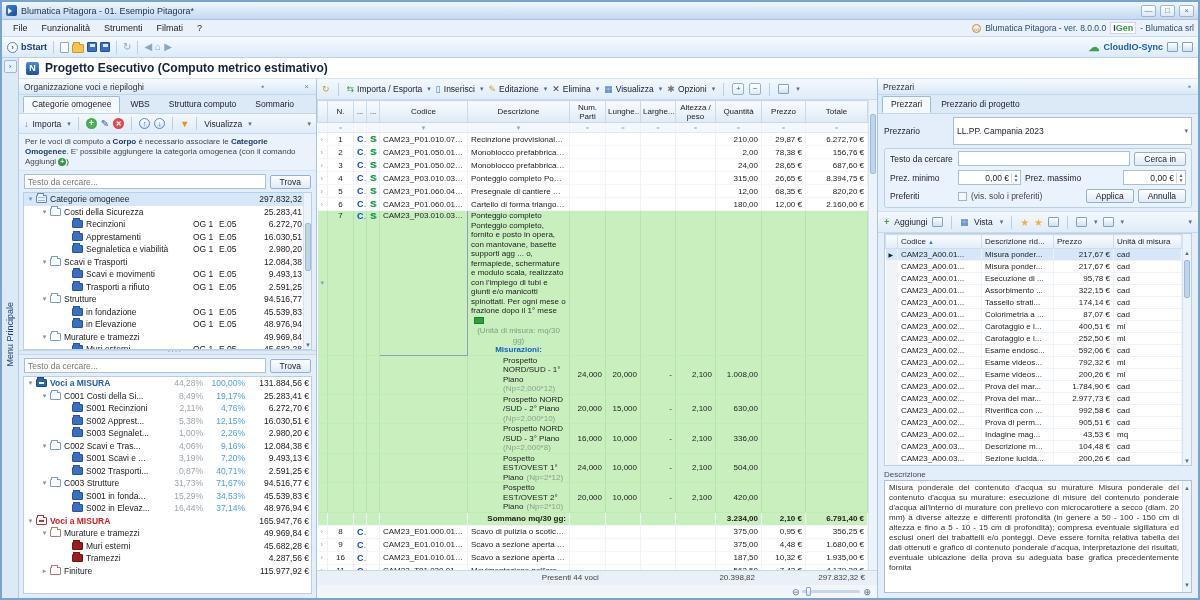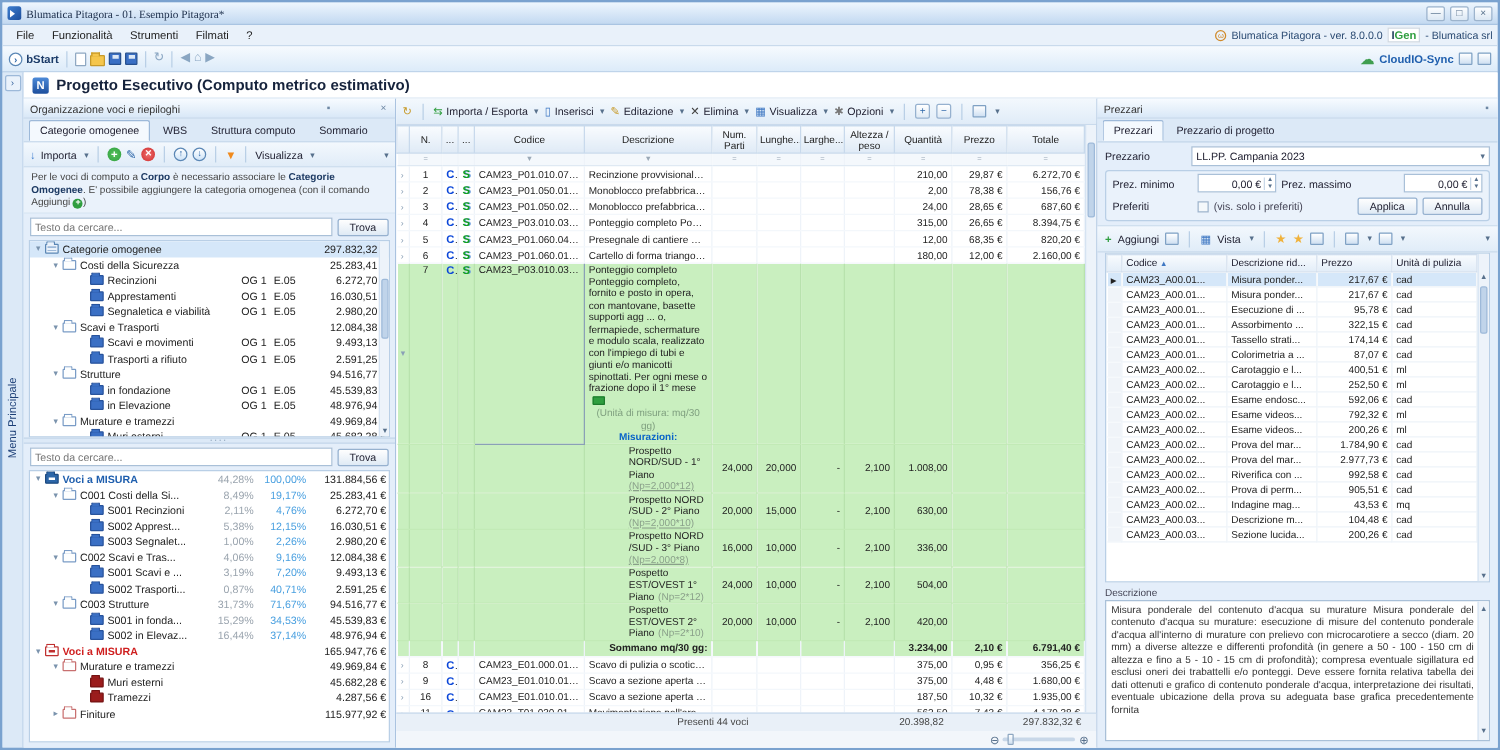--- a/index.html
+++ b/index.html
@@ -4,21 +4,21 @@
 <style>
   html,body{margin:0;padding:0;width:1200px;height:600px;overflow:hidden;
     font-family:"Liberation Sans", sans-serif;-webkit-font-smoothing:antialiased;}
   *{box-sizing:border-box;}
   .window{position:absolute;inset:0;border:2px solid #7aa2cf;background:#cfe0f2;display:flex;flex-direction:column;}
   
   .titlebar{height:18px;display:flex;align-items:center;gap:4px;padding:0 4px;
     background:linear-gradient(#eef6fe,#c3d9f1);border-bottom:1px solid #a9c4e2;}
   .appicon{width:11px;height:11px;background:linear-gradient(135deg,#3f7fd0,#1c4e9b);border-radius:2px;position:relative;}
   .appicon::after{content:"";position:absolute;left:2px;top:3px;border-left:4px solid #fff;border-top:3px solid transparent;border-bottom:3px solid transparent;}
-  .tb-title{font-size:9px;color:#21334f;flex:1;font-family:Liberation Serif, serif;}
+  .tb-title{font-size:9px;color:#21334f;flex:1;}
   .winbtn{width:15px;height:12px;border:1px solid #9db4cd;background:linear-gradient(#fdfeff,#dce8f4);
     font-size:8px;line-height:10px;text-align:center;color:#56708c;border-radius:2px;}
   
   .menubar{height:17px;display:flex;align-items:center;background:#e9f1fa;border-bottom:1px solid #c9daec;padding:0 4px;font-size:9px;color:#222;}
   .mitem{padding:0 7px;}
   .mb-right{margin-left:auto;display:flex;align-items:center;gap:4px;font-size:8.5px;color:#2a4a72;}
   .verdot{width:9px;height:9px;border:1px solid #d08a2a;border-radius:50%;color:#d08a2a;font-size:6px;line-height:8px;text-align:center;}
   .genbox{background:#fff;border:1px solid #cfd8e2;padding:0 2px;font-weight:bold;font-size:9px;}
   .gen-i{color:#24425f;}
   .gen-g{color:#2f9e3f;}
@@ -123,36 +123,36 @@
   .icoS{color:#14a01e;font-weight:bold;font-size:9px;text-shadow:1px 0 0 #6fa0e0;}
   .rexp{color:#8aa0b6;font-size:7px;}
   .badge{display:inline-block;width:10px;height:7px;background:#2f9e3f;border-radius:1px;margin-left:3px;vertical-align:middle;box-shadow:inset 0 0 0 1px #1d7a2c;}
   tr.g td{background:#c9efbf;border-right-color:#b8e2ad;border-bottom-color:#c2eab6;}
   td.codbox{border:1px solid #8aa0b6 !important;}
   .dwrap{white-space:normal;line-height:9.5px;}
   .unote{display:block;text-align:center;color:#7f9f7f;margin-top:1px;}
   .mislab{display:block;text-align:center;color:#0a64c8;font-weight:bold;}
   .mdesc{white-space:normal;line-height:9.5px;color:#222;margin-left:32px;}
   .np{color:#8aa08a;}
-  .two .np{display:block;text-decoration:underline;}
+  .two .np{display:block;}
   .one .np{display:inline;margin-left:3px;}
   .gparti{color:#2e8b2e;}
   tr.som td{background:#c9efbf;font-weight:bold;border-top:1px solid #a8d89c;}
   .cg-vscroll{position:absolute;right:0;top:0;bottom:0;width:9px;background:#edf3fa;border-left:1px solid #d5e3f2;}
   .cg-footer{height:15px;background:#e9f0f8;border-top:1px solid #c8d9ec;position:relative;font-size:8px;color:#444;}
   .cgf-count{position:absolute;left:38%;top:2px;padding-left:12px;}
   .cgf-qty{position:absolute;right:122px;top:2px;}
   .cgf-tot{position:absolute;right:12px;top:2px;}
   .cg-zoom{height:13px;background:#f2f6fb;display:flex;align-items:center;justify-content:flex-end;gap:3px;padding:0 6px;color:#57708c;font-size:9px;}
   .ztrack{width:58px;height:3px;background:#c8d7e8;border-radius:2px;position:relative;}
   .zthumb{position:absolute;left:4px;top:-3px;width:5px;height:9px;background:linear-gradient(#fff,#cfe0f2);border:1px solid #8fa8c2;border-radius:1px;}
   
   .rp{width:320px;display:flex;flex-direction:column;background:#e4eefa;min-height:0;}
   .rp-row{display:flex;align-items:center;gap:5px;padding:3px 6px;font-size:8.5px;color:#223;}
-  .combo{flex:1;display:flex;align-items:center;background:#fff;border:1px solid #a9c0d8;height:16px;padding:0 3px;font-size:8.5px;}
+  .combo{flex:1;display:flex;align-items:center;background:#fff;border:1px solid #a9c0d8;height:28px;padding:0 3px;font-size:8.5px;}
   .combo .sp{flex:1;}
   .fgroup{margin:0 6px;border:1px solid #b9cfe6;border-radius:3px;background:#eaf2fb;}
   .fg-head{display:flex;align-items:center;height:14px;padding:0 5px;font-size:8.5px;color:#2c4a6e;background:linear-gradient(#f6fafd,#e2edf8);border-bottom:1px solid #d0e0ef;border-radius:3px 3px 0 0;}
   .fg-row{display:flex;align-items:center;gap:4px;padding:2px 5px;font-size:8.5px;color:#223;}
   .fg-lab{width:64px;flex:none;}
   .spin{display:flex;align-items:center;background:#fff;border:1px solid #a9c0d8;height:15px;}
   .spin .val{width:52px;text-align:right;padding:0 2px;font-size:8.5px;}
   .spin .ud{width:9px;border-left:1px solid #c9d8e8;display:flex;flex-direction:column;font-size:5px;color:#57708c;line-height:5px;text-align:center;}
   .chk{width:9px;height:9px;border:1px solid #9db4cd;background:#f4f8fb;}
   .note{color:#445;}
@@ -1003,20 +1003,25 @@
           <div class="rp-row">
             <span style="width:64px;flex:none;">Prezzario</span>
             <span class="combo">
               <span>LL.PP. Campania 2023</span>
                 <span class="sp"></span>
               <span class="caret">▾</span>
             </span>
           </div>
           <div class="fgroup">
             <div class="fg-row">
+              <span class="fg-lab">Testo da cercare</span>
+              <input class="inp" style="flex: 1 1 0%;">
+              <button class="btn">Cerca in</button>
+            </div>
+            <div class="fg-row">
               <span class="fg-lab">Prez. minimo</span>
               <span class="spin">
                 <span class="val">0,00 €</span>
                 <span class="ud">
                     <span>▲</span>
                     <span>▼</span>
                   </span>
               </span>
               <span>Prez. massimo</span>
               <span class="spin" style="margin-left:auto;">
@@ -1062,21 +1067,21 @@
                   <col style="width:72px">
                   <col style="width:60px">
                   <col>
               </colgroup>
               <thead>
                 <tr>
                   <th class="rowsel"></th>
                   <th><span>Codice</span><span class="sortico">▲</span></th>
                   <th>Descrizione rid...</th>
                   <th>Prezzo</th>
-                  <th>Unità di pulizia</th>
+                  <th>Unità di misura</th>
                 </tr>
               </thead>
               <tbody>
 
                   <tr class=" sel">
                     <td class="rowsel"><span class="selmark">▶</span></td>
                     <td>CAM23_A00.01...</td>
                     <td>Misura ponder...</td>
                     <td class="num">217,67 €</td>
                     <td>cad</td>

